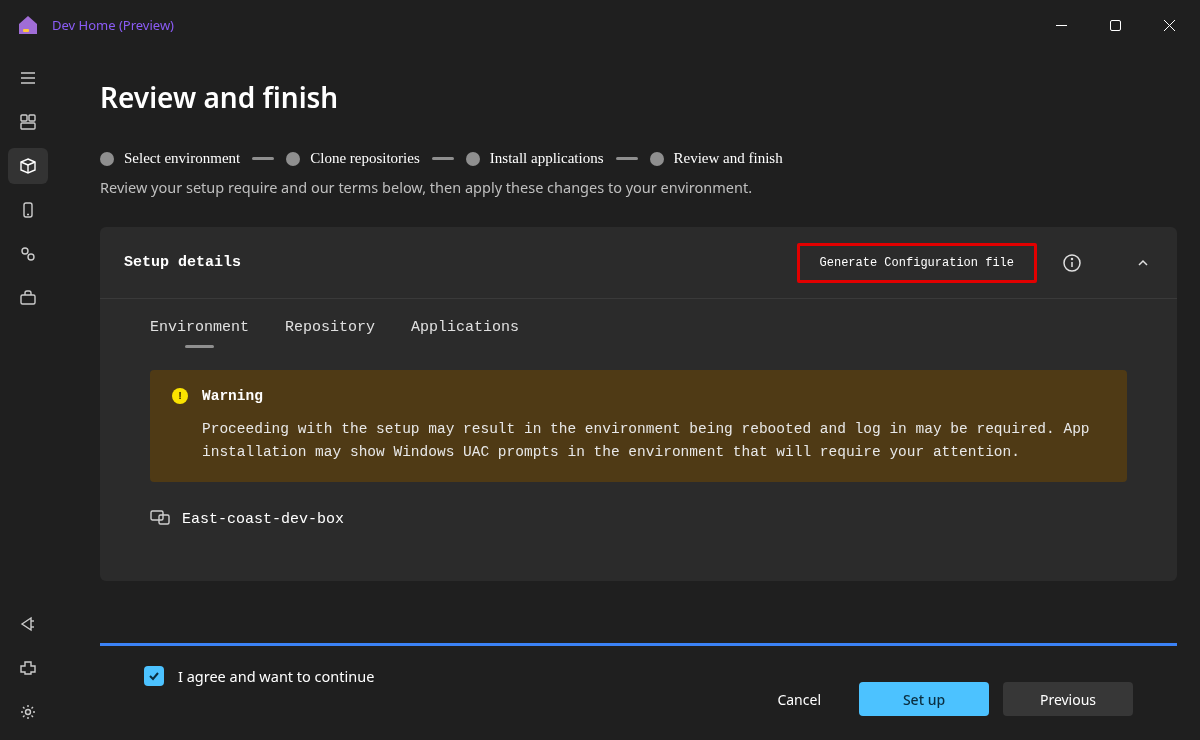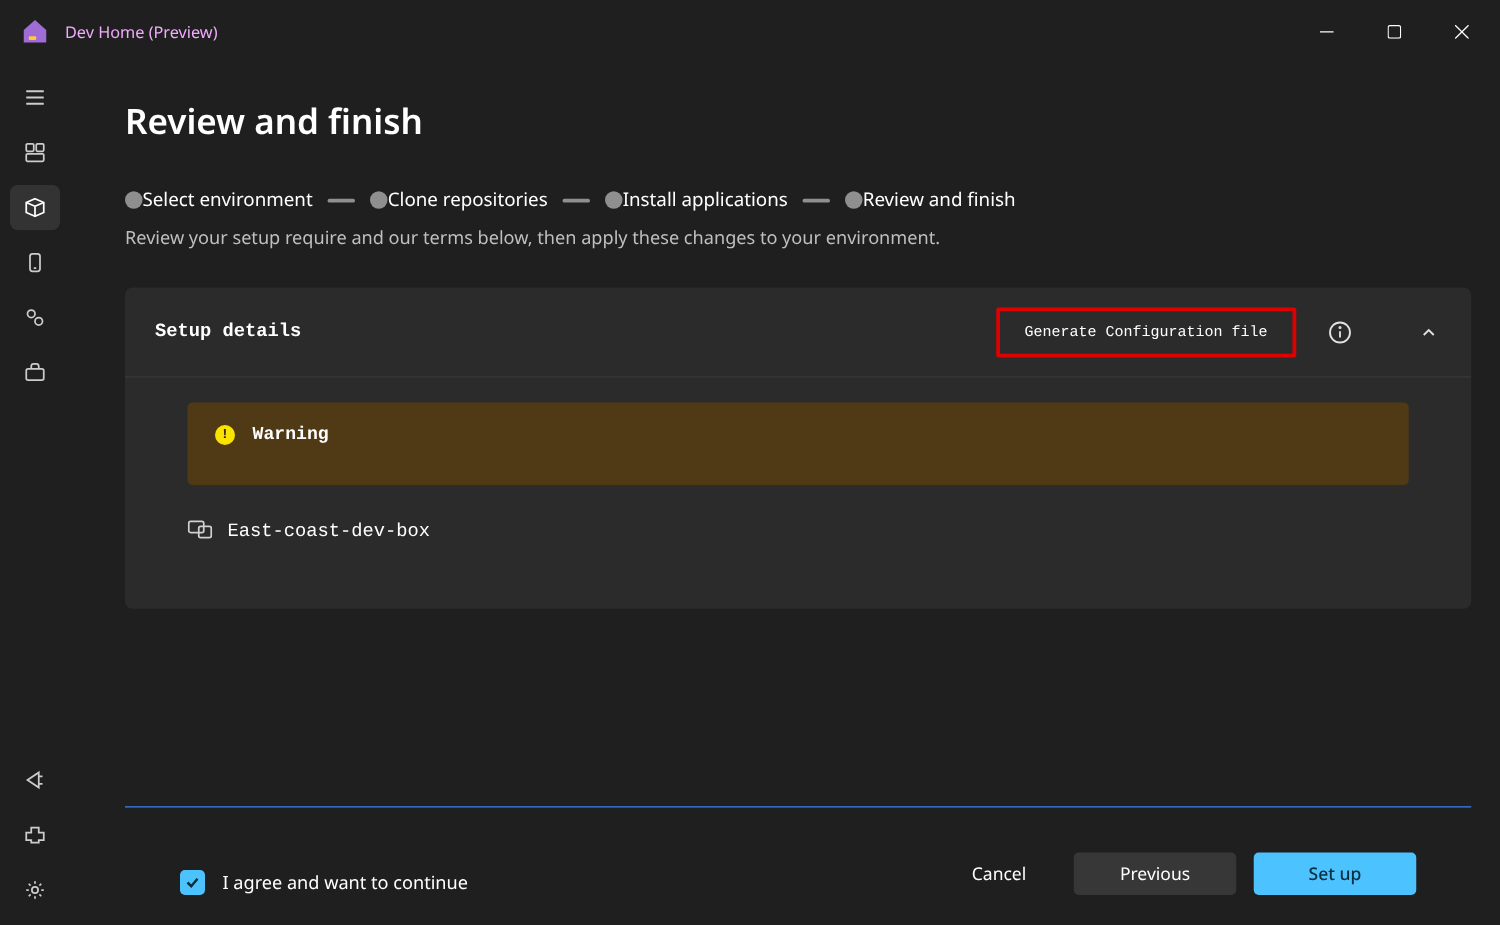--- a/index.html
+++ b/index.html
@@ -21,21 +21,21 @@
       background: #1f1f1f;
     }
     .app-icon {
       width: 24px;
       height: 24px;
       margin: 0 12px 0 8px;
       position: relative;
     }
     .app-title {
       font-size: 13px;
-      color: #f0abfc;
+      color: #8b5cf6;
       flex: 1;
     }
     .window-controls {
       display: flex;
       gap: 8px;
     }
     .window-btn {
       width: 46px;
       height: 32px;
       display: flex;
@@ -84,20 +84,22 @@
     }
     .stepper {
       display: flex;
       align-items: center;
       gap: 12px;
       margin-bottom: 10px;
     }
     .step {
       display: flex;
       align-items: center;
+      gap: 10px;
+      font-family: Liberation Serif, serif;
     }
     .step-dot {
       width: 14px;
       height: 14px;
       border-radius: 50%;
       background: #8f8f8f;
     }
     .step-label {
       font-size: 15px;
       color: #ffffff;
@@ -220,23 +222,23 @@
       color: #b0b0b0;
       padding-left: 32px;
     }
     .env-meta .val {
       color: #e0e0e0;
     }
     .footer {
       margin-top: auto;
       padding: 20px 44px 24px 44px;
       display: flex;
-      align-items: flex-end;
+      align-items: flex-start;
       gap: 14px;
-      border-top: 1px solid #3b82f6;
+      border-top: 3px solid #3b82f6;
       background: #1f1f1f;
     }
     .checkbox {
       width: 20px;
       height: 20px;
       border-radius: 4px;
       background: #4cc2ff;
       display: flex;
       align-items: center;
       justify-content: center;
@@ -395,26 +397,32 @@
             </svg>
         </div>
         <div class="chevron-wrap">
           <svg width="14" height="14" viewBox="0 0 14 14" fill="none" stroke="#e0e0e0" stroke-width="1.5">
               <polyline points="3,9 7,5 11,9"></polyline>
             </svg>
         </div>
       </div>
 
       <div class="panel-body">
+        <div class="tabs">
+          <div class="tab active">Environment</div>
+          <div class="tab">Repository</div>
+          <div class="tab">Applications</div>
+        </div>
 
         <div class="warning-box">
           <div class="warning-head">
             <div class="warning-dot">!</div>
             <div class="warning-title">Warning</div>
           </div>
+          <div class="warning-text">Proceeding with the setup may result in the environment being rebooted and log in may be required. App installation may show Windows UAC prompts in the environment that will require your attention.</div>
         </div>
 
         <div class="env-row">
           <span>
             <svg width="20" height="18" viewBox="0 0 20 18" fill="none" stroke="#d0d0d0" stroke-width="1.4">
                 <rect x="1" y="3" width="12" height="9" rx="1.5"></rect>
                 <rect x="9" y="7" width="10" height="9" rx="1.5"></rect>
               </svg>
           </span>
           <div class="env-name">East-coast-dev-box</div>
@@ -423,17 +431,17 @@
     </div>
 
     <div class="footer">
       <div class="checkbox">
         <svg width="12" height="12" viewBox="0 0 12 12">
             <polyline points="2,6 5,9 10,3" fill="none" stroke="#0a2e40" stroke-width="2"></polyline>
           </svg>
       </div>
       <div class="agree-label">I agree and want to continue</div>
       <div class="btn btn-text">Cancel</div>
+      <div class="btn btn-primary">Set up</div>
       <div class="btn btn-secondary">Previous</div>
-      <div class="btn btn-primary">Set up</div>
     </div>
   </div>
 </div>
 
 </body></html>

